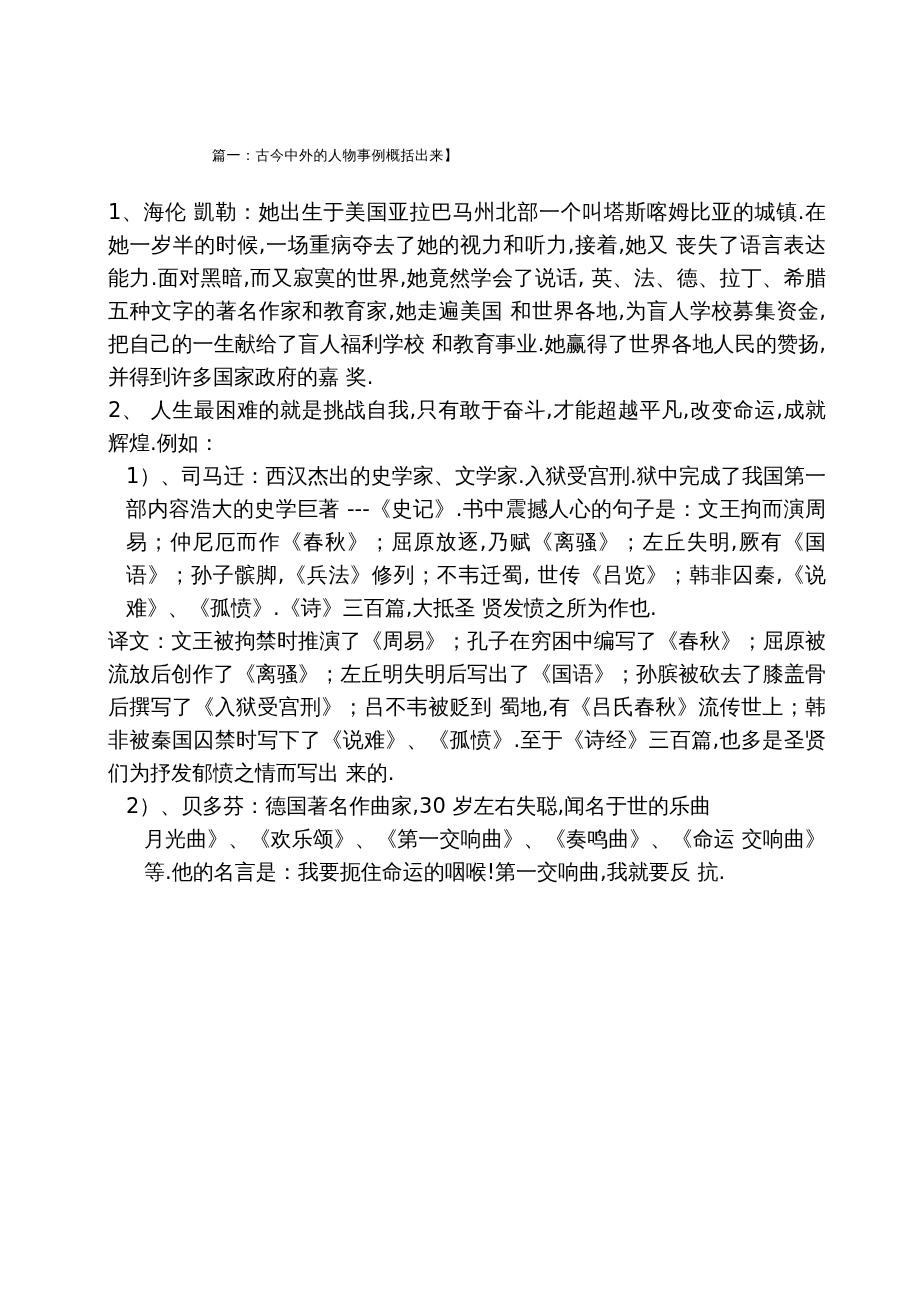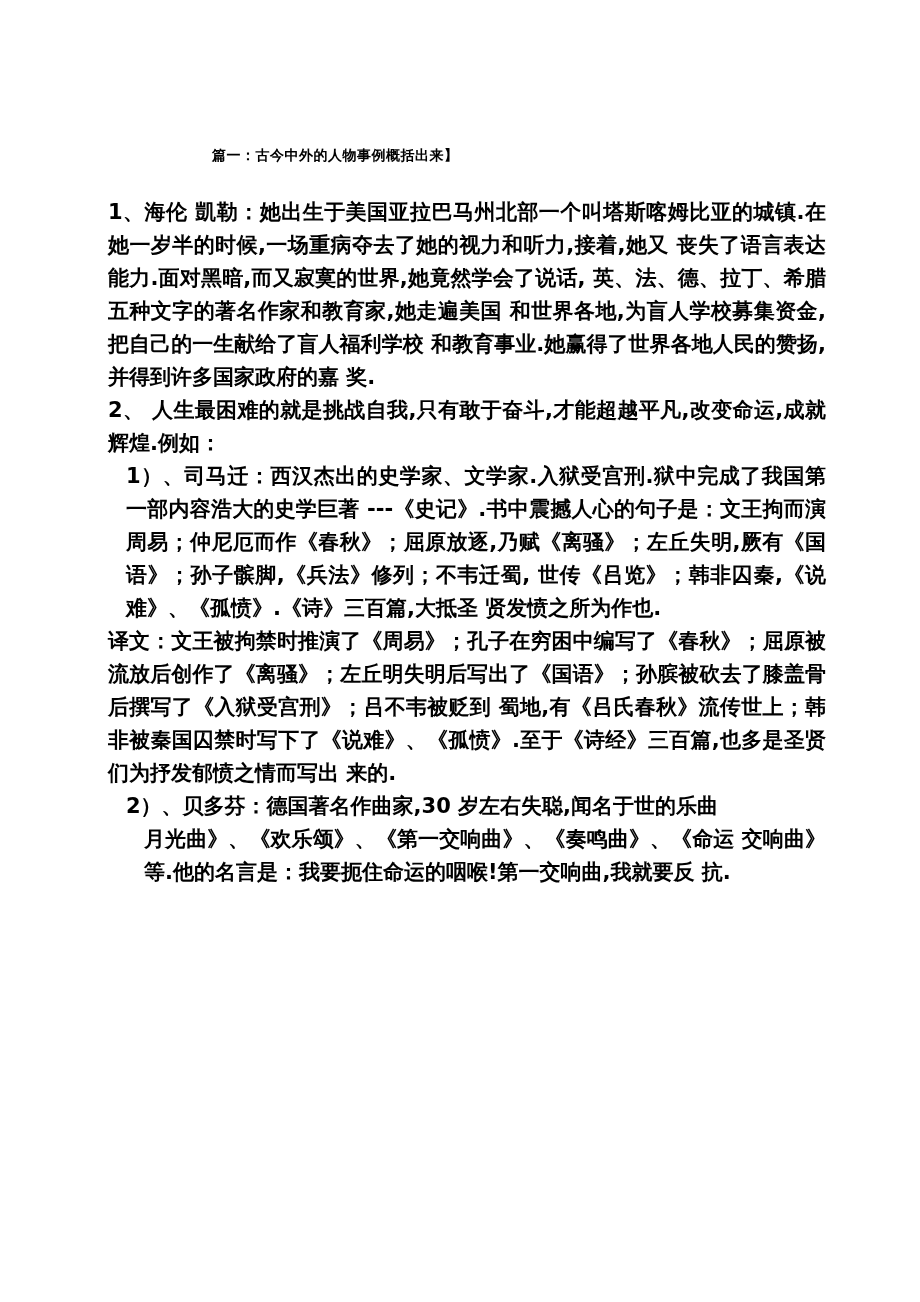--- a/index.html
+++ b/index.html
@@ -22,33 +22,33 @@
     padding: 0;
   }
   .doc-header {
     position: absolute;
     left: 212px;
     top: 146px;
     font-size: 14px;
     line-height: 1.3;
     letter-spacing: 0.5px;
     white-space: nowrap;
-    font-weight: bold;
+    font-weight: normal;
   }
   .body-block {
     position: absolute;
     left: 108px;
     top: 196px;
     width: 718px;
   }
   p {
     margin: 0;
     font-size: 21px;
     line-height: 33px;
-    font-weight: bold;
+    font-weight: normal;
     text-align: justify;
     text-justify: inter-ideograph;
     letter-spacing: 0px;
   }
   p.indent1 {
     text-indent: 0;
     padding-left: 0;
   }
   p.indent-sm {
     padding-left: 18px;

